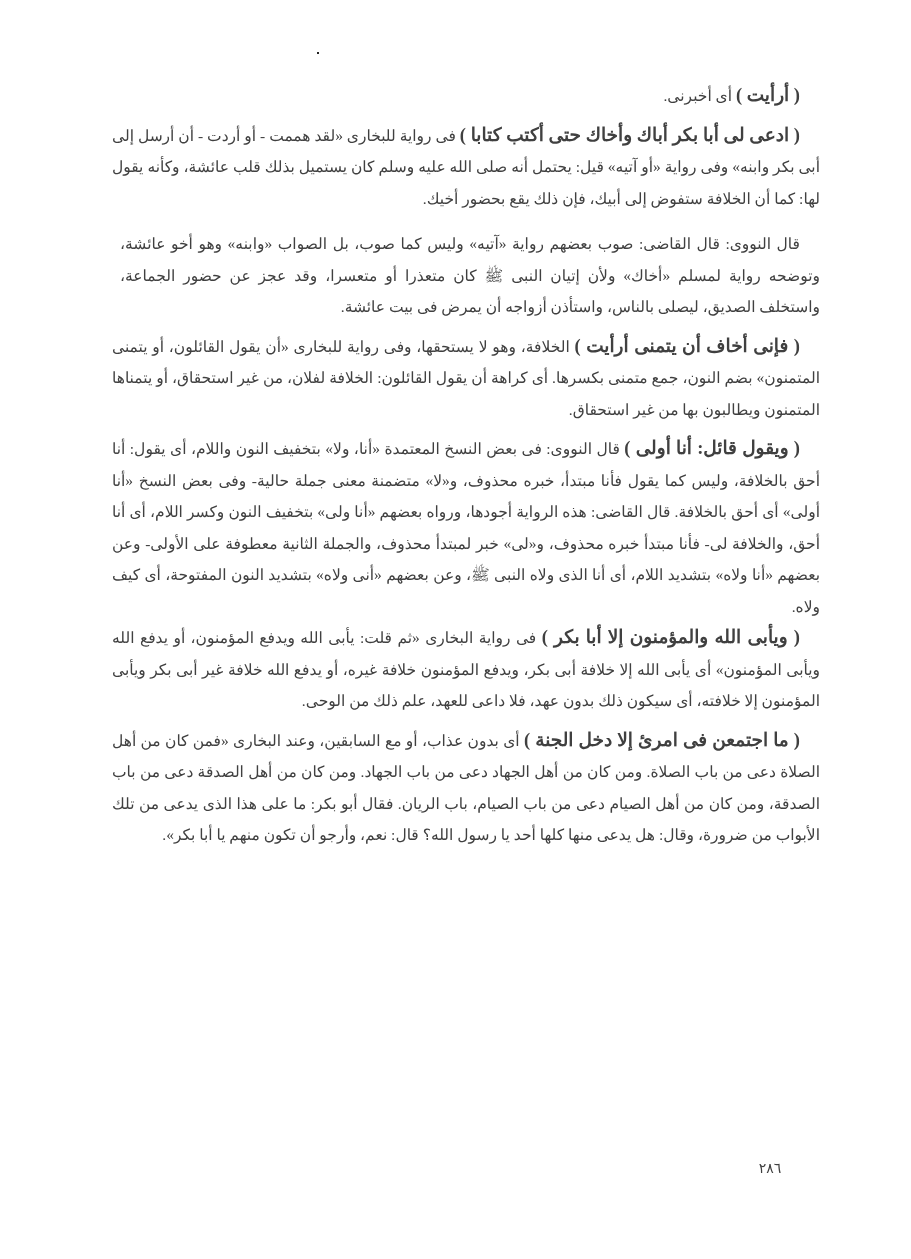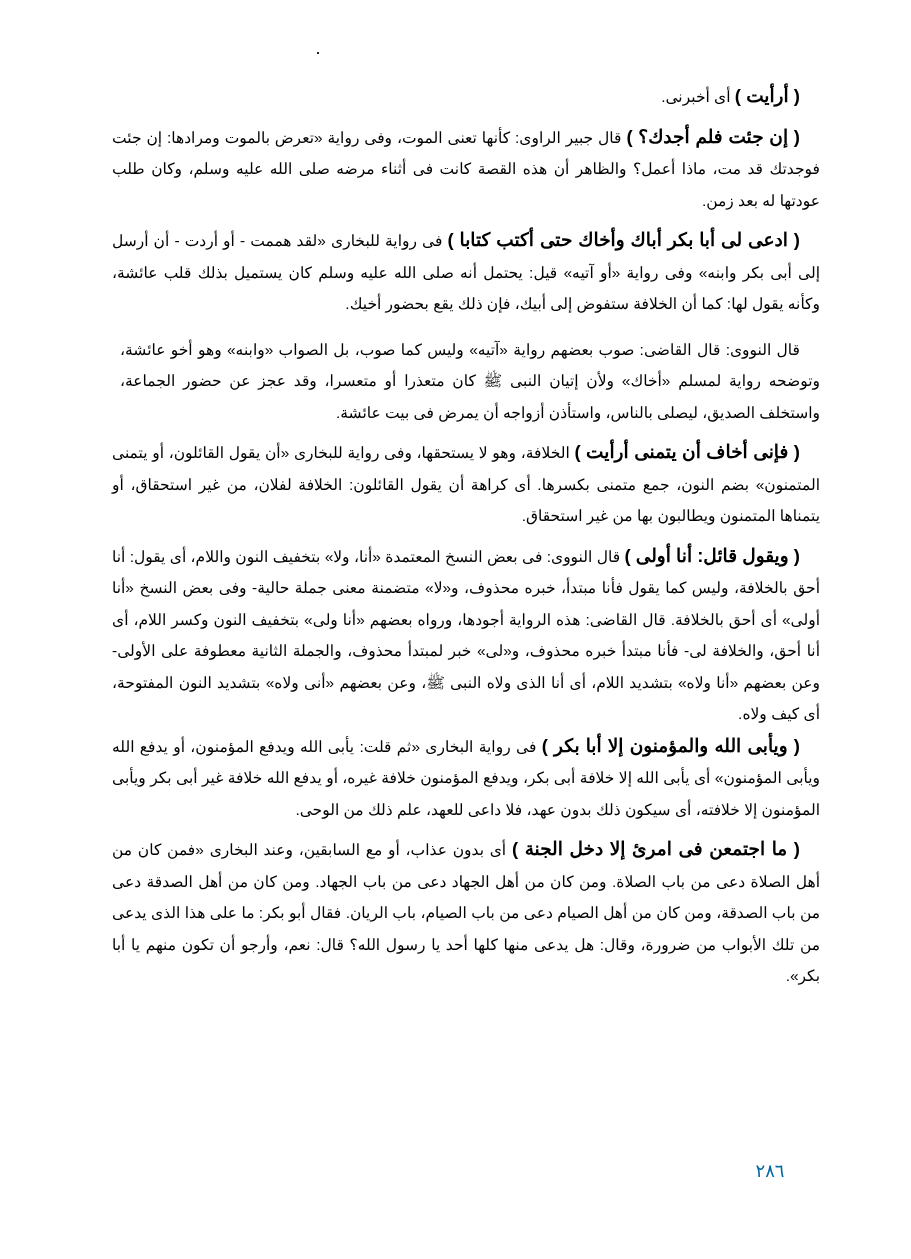--- a/index.html
+++ b/index.html
@@ -1,40 +1,39 @@
 <!DOCTYPE html>
 <html><head>
 <meta charset="utf-8">
 <style>
   html, body { margin:0; padding:0; background:#ffffff; }
   body { width:911px; height:1259px; position:relative; overflow:hidden; }
   .page {
     position:absolute; left:112px; top:80px; width:708px;
     direction:rtl; text-align:justify;
-    font-family:Liberation Sans, sans-serif; font-size:15.5px; color:#000000;
+    font-family:Liberation Serif, serif; font-size:15.5px; color:#404040;
     line-height:31.5px;
   }
   .para { margin:0; text-indent:20px; }
   .para.gap { margin-top:8px; }
   .para.gap-lg { margin-top:14px;margin-left:8px; }
   .hd { font-weight:bold; font-size:18.5px; }
   .pn {
     position:absolute; left:730px; top:1160px; width:80px; text-align:center;
-    font-family:"DejaVu Sans", sans-serif; font-size:18px; color:#0369a1; direction:rtl;
+    font-family:"DejaVu Sans", sans-serif; font-size:14px; color:#404040; direction:rtl;
   }
   .speck { position:absolute; left:317px; top:52px; width:2px; height:2px; background:#222; }
 </style>
 </head>
 <body>
 
 <div class="speck"></div>
 
 <div class="page">
   <p class="para"><span class="hd">( أرأيت )</span><span> أى أخبرنى.</span></p>
-  <p class="para gap"><span class="hd">( إن جئت فلم أجدك؟ )</span><span> قال جبير الراوى: كأنها تعنى الموت، وفى رواية «تعرض بالموت ومرادها: إن جئت فوجدتك قد مت، ماذا أعمل؟ والظاهر أن هذه القصة كانت فى أثناء مرضه صلى الله عليه وسلم، وكان طلب عودتها له بعد زمن.</span></p>
   <p class="para gap"><span class="hd">( ادعى لى أبا بكر أباك وأخاك حتى أكتب كتابا )</span><span> فى رواية للبخارى «لقد هممت - أو أردت - أن أرسل إلى أبى بكر وابنه» وفى رواية «أو آتيه» قيل: يحتمل أنه صلى الله عليه وسلم كان يستميل بذلك قلب عائشة، وكأنه يقول لها: كما أن الخلافة ستفوض إلى أبيك، فإن ذلك يقع بحضور أخيك.</span></p>
   <p class="para gap-lg"><span>قال النووى: قال القاضى: صوب بعضهم رواية «آتيه» وليس كما صوب، بل الصواب «وابنه» وهو أخو عائشة، وتوضحه رواية لمسلم «أخاك» ولأن إتيان النبى ﷺ كان متعذرا أو متعسرا، وقد عجز عن حضور الجماعة، واستخلف الصديق، ليصلى بالناس، واستأذن أزواجه أن يمرض فى بيت عائشة.</span></p>
   <p class="para gap"><span class="hd">( فإنى أخاف أن يتمنى أرأيت )</span><span> الخلافة، وهو لا يستحقها، وفى رواية للبخارى «أن يقول القائلون، أو يتمنى المتمنون» بضم النون، جمع متمنى بكسرها. أى كراهة أن يقول القائلون: الخلافة لفلان، من غير استحقاق، أو يتمناها المتمنون ويطالبون بها من غير استحقاق.</span></p>
   <p class="para gap"><span class="hd">( ويقول قائل: أنا أولى )</span><span> قال النووى: فى بعض النسخ المعتمدة «أنا، ولا» بتخفيف النون واللام، أى يقول: أنا أحق بالخلافة، وليس كما يقول فأنا مبتدأ، خبره محذوف، و«لا» متضمنة معنى جملة حالية- وفى بعض النسخ «أنا أولى» أى أحق بالخلافة. قال القاضى: هذه الرواية أجودها، ورواه بعضهم «أنا ولى» بتخفيف النون وكسر اللام، أى أنا أحق، والخلافة لى- فأنا مبتدأ خبره محذوف، و«لى» خبر لمبتدأ محذوف، والجملة الثانية معطوفة على الأولى- وعن بعضهم «أنا ولاه» بتشديد اللام، أى أنا الذى ولاه النبى ﷺ، وعن بعضهم «أنى ولاه» بتشديد النون المفتوحة، أى كيف ولاه.</span></p>
   <p class="para"><span class="hd">( ويأبى الله والمؤمنون إلا أبا بكر )</span><span> فى رواية البخارى «ثم قلت: يأبى الله ويدفع المؤمنون، أو يدفع الله ويأبى المؤمنون» أى يأبى الله إلا خلافة أبى بكر، ويدفع المؤمنون خلافة غيره، أو يدفع الله خلافة غير أبى بكر ويأبى المؤمنون إلا خلافته، أى سيكون ذلك بدون عهد، فلا داعى للعهد، علم ذلك من الوحى.</span></p>
   <p class="para gap"><span class="hd">( ما اجتمعن فى امرئ إلا دخل الجنة )</span><span> أى بدون عذاب، أو مع السابقين، وعند البخارى «فمن كان من أهل الصلاة دعى من باب الصلاة. ومن كان من أهل الجهاد دعى من باب الجهاد. ومن كان من أهل الصدقة دعى من باب الصدقة، ومن كان من أهل الصيام دعى من باب الصيام، باب الريان. فقال أبو بكر: ما على هذا الذى يدعى من تلك الأبواب من ضرورة، وقال: هل يدعى منها كلها أحد يا رسول الله؟ قال: نعم، وأرجو أن تكون منهم يا أبا بكر».</span></p>
 </div>
 
 <div class="pn">٢٨٦</div>
 

